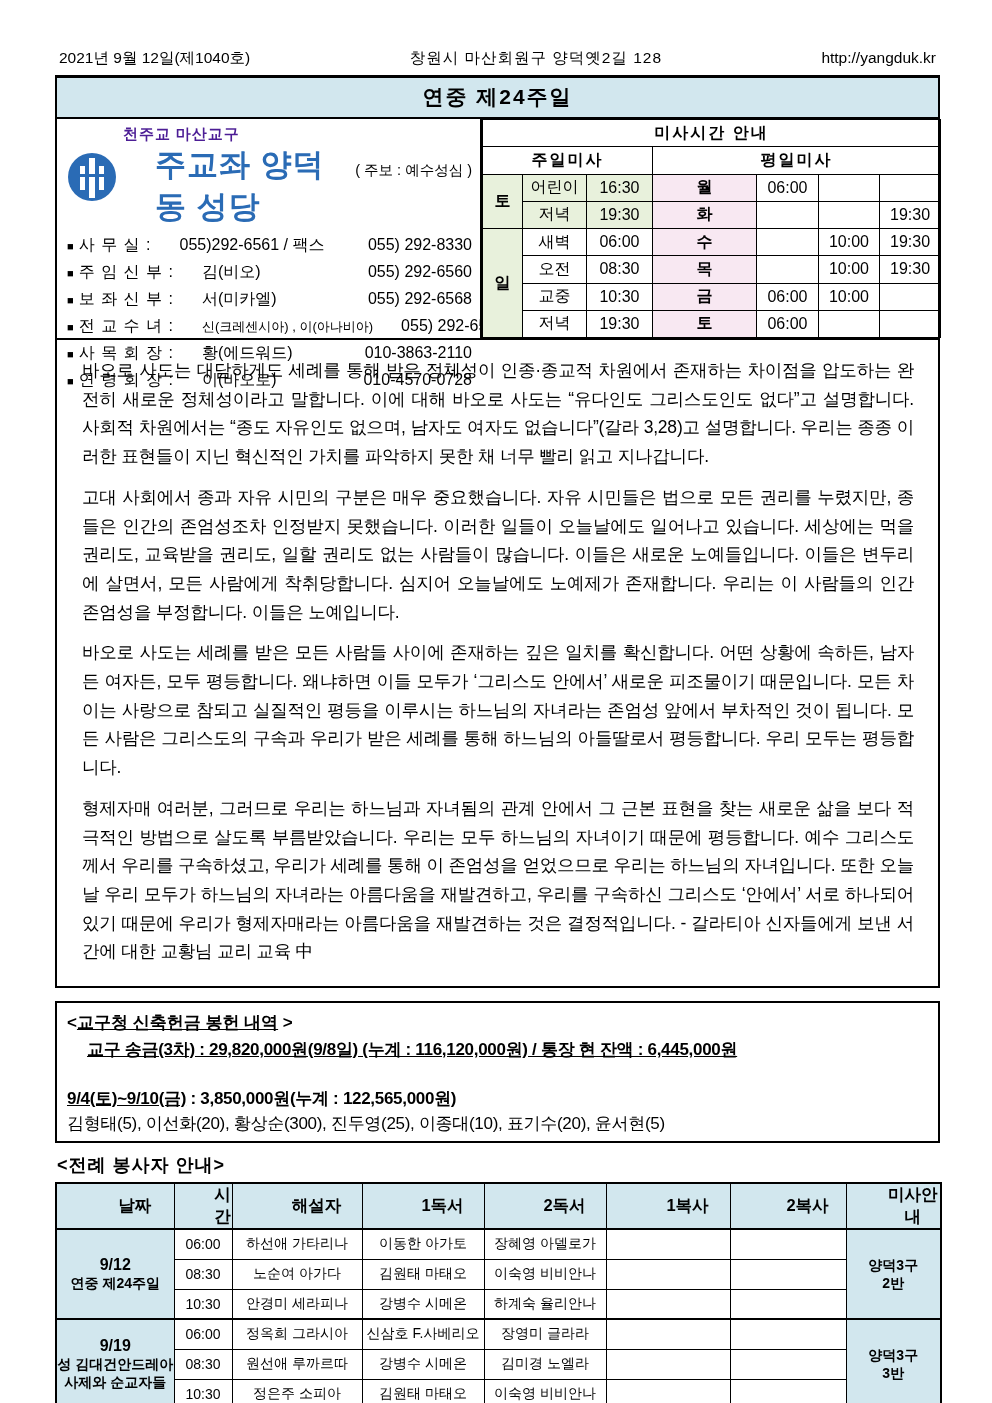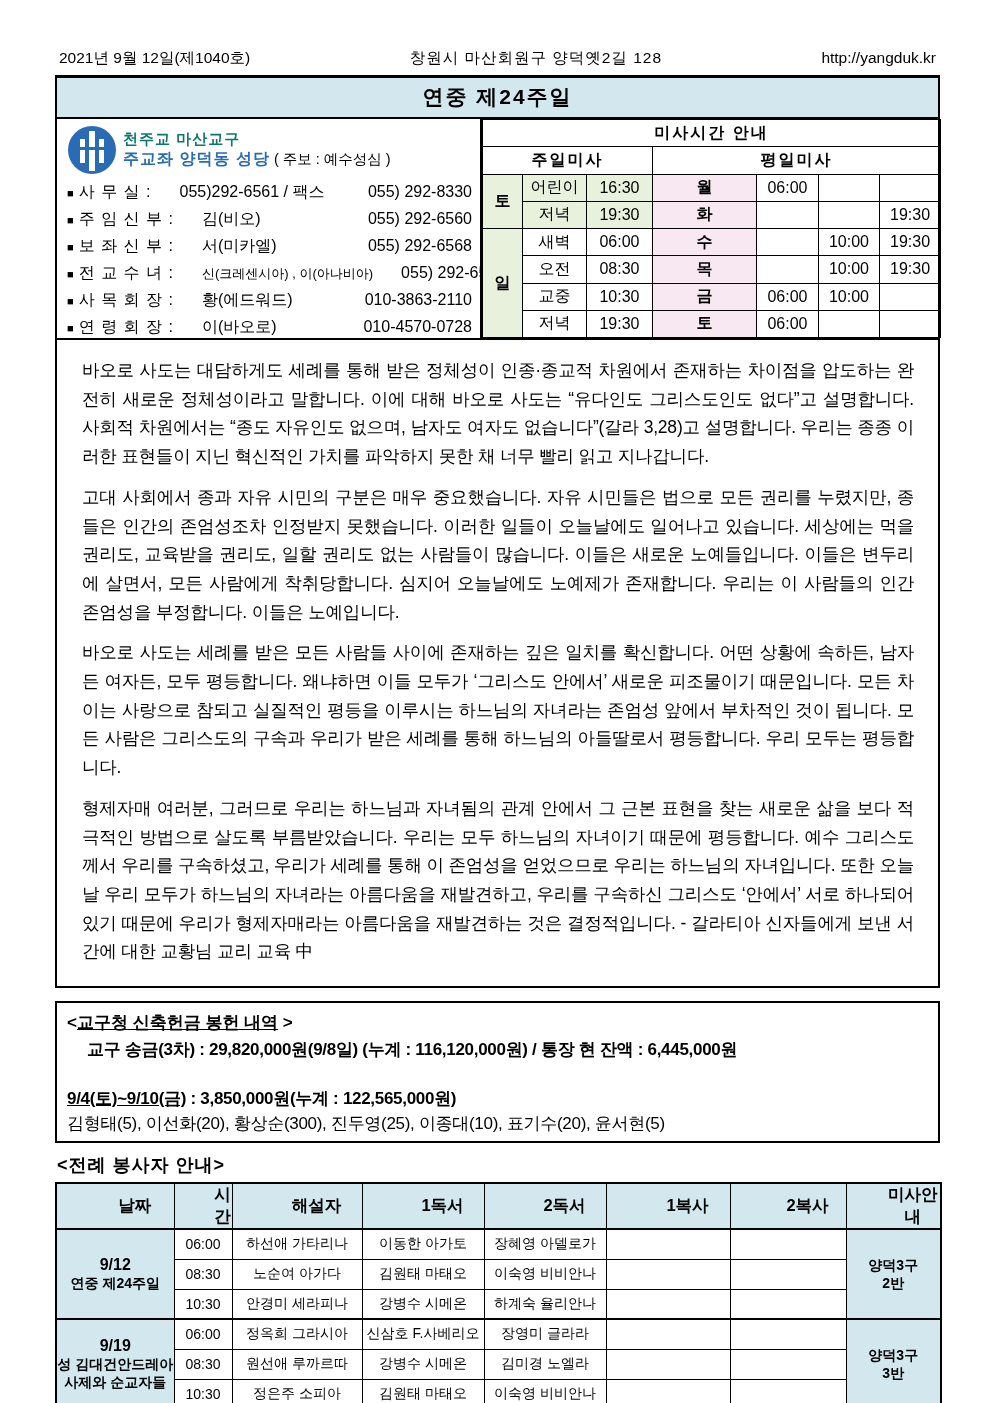--- a/index.html
+++ b/index.html
@@ -26,23 +26,23 @@
     text-align:center; font-size:21px; font-weight:bold;
     padding:5px 0 6px 0; letter-spacing:2px;
   }
 
   .info-section { display:flex; height:219px; }
   .info-left { width:425px; border-right:2px solid #000; padding:6px 8px 0 10px; }
   .info-right { flex:1; }
 
   .brand { display:flex; align-items:center; margin-bottom:4px; }
   .brand-logo { width:50px; height:50px; flex:0 0 50px; margin-right:6px; }
-  .brand-text .diocese { color:#0f766e; font-weight:bold; font-size:15px; letter-spacing:1px; }
+  .brand-text .diocese { color:#4c1d95; font-weight:bold; font-size:15px; letter-spacing:1px;font-family:Liberation Serif, serif; }
   .brand-line2 { display:flex; align-items:baseline; }
-  .brand-line2 .pname { color:#2a6bb5; font-weight:bold; font-size:16px; letter-spacing:1px; }
+  .brand-line2 .pname { color:#2a6bb5; font-weight:bold; font-size:31px; letter-spacing:1px;margin-left:32px; }
   .brand-line2 .patron { font-size:14.5px; margin-left:4px; white-space:nowrap; }
 
   .contact-list { font-size:16px; }
   .contact-row { display:flex; align-items:baseline; line-height:25px; white-space:nowrap;gap:28px; }
   .contact-row .lbl::before { content:"■ "; font-size:11px; }
   .contact-row .lbl { letter-spacing:1px; }
   .contact-row .val { }
   .contact-row .val.small { font-size:13px; }
   .contact-row .phone { margin-left:auto; }
 
@@ -68,21 +68,21 @@
   }
   .body-text p { margin:12px; }
 
   
   .donation-box {
     border:2px solid #000; margin-top:13px;
     padding:8px 12px 6px 10px; font-size:17px;
   }
   .don-heading { font-weight:bold; }
   .don-heading .u { text-decoration:underline; }
-  .don-line1 { font-weight:bold; padding-left:20px; margin-top:4px; letter-spacing:-0.3px; }
+  .don-line1 { font-weight:bold; padding-left:20px; margin-top:4px; letter-spacing:-0.3px;text-decoration:underline; }
   .don-gap { height:26px; }
   .don-line2 { font-weight:bold; letter-spacing:-0.3px; }
   .don-line2 .u { text-decoration:underline; }
   .don-line3 { margin-top:2px; letter-spacing:-0.3px; }
   .don-unit { text-align:right; font-weight:bold; margin-top:2px; }
 
   
   .vol-heading { font-size:18px; font-weight:bold; margin:10px 0 5px 2px; letter-spacing:1px; }
   table.vol-table { width:100%; border-collapse:collapse; table-layout:fixed; border:2px solid #000; }
   table.vol-table th, table.vol-table td {

